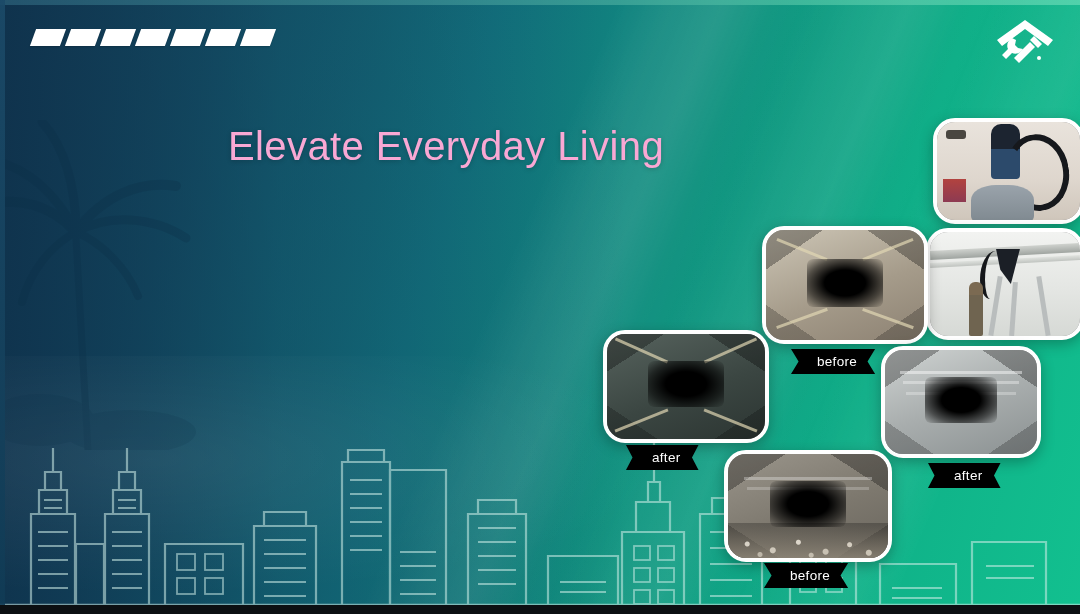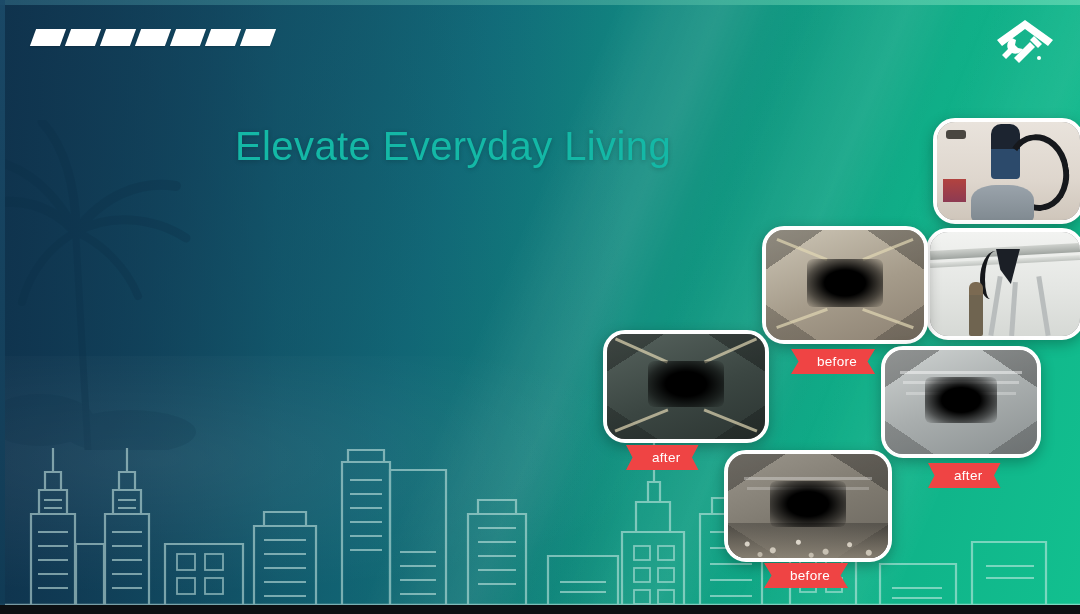--- a/index.html
+++ b/index.html
@@ -106,24 +106,24 @@
   
   .logo {
     position: absolute;
     right: 24px; top: 16px;
     width: 62px; height: 58px;
   }
 
   
   .title {
     position: absolute;
-    left: 235px; top: 124px;
+    left: 228px; top: 124px;
     font-size: 40px;
     font-weight: 400;
-    color: #14b8a6;
+    color: #f9a8d4;
     letter-spacing: 0.4px;
     text-shadow: 0 1px 5px rgba(0,0,0,0.22);
     white-space: nowrap;
     text-align: center;
   }
   .body-copy {
     position: absolute;
     left: 34px; top: 200px;
     width: 730px;
     font-size: 16.5px;
@@ -291,21 +291,21 @@
   .ribbon {
     position: absolute;
     height: 25px;
     padding: 0 18px 0 26px;
     display: flex;
     align-items: center;
     justify-content: center;
     color: #ffffff;
     font-size: 13.5px;
     letter-spacing: .3px;
-    background: #ef4444;
+    background: #000000;
     clip-path: polygon(0 0, 100% 0, 91% 50%, 100% 100%, 0 100%, 9% 50%);
     box-shadow: 0 3px 7px rgba(0,0,0,0.25);
   }
 </style>
 </head>
 <body>
 
 <div id="slide">
 
   <div class="bg-base"></div>

